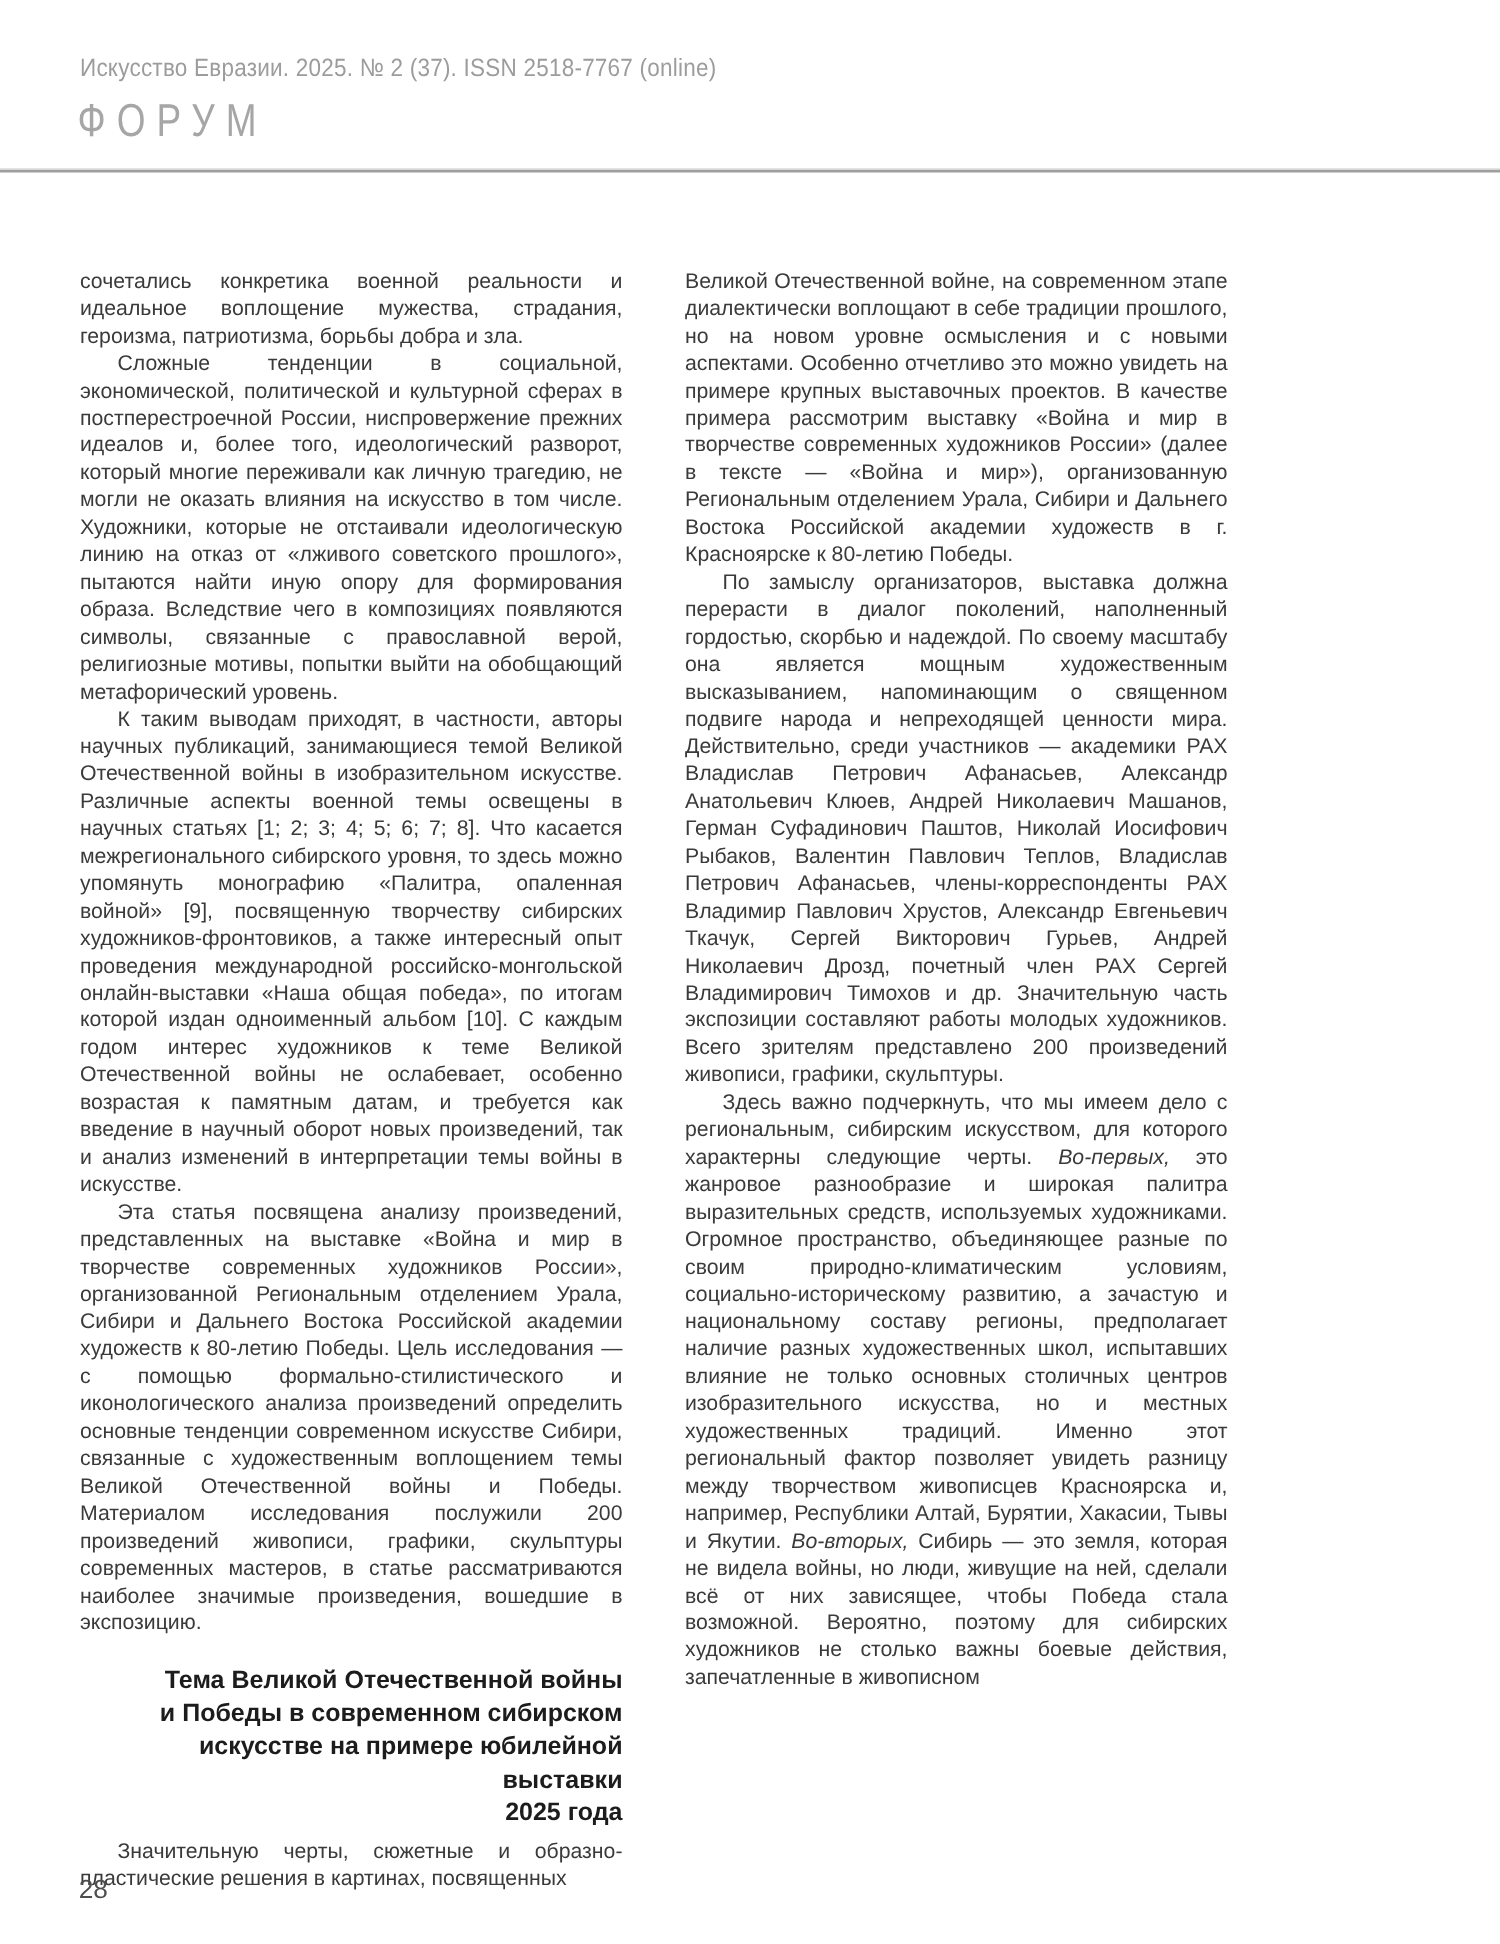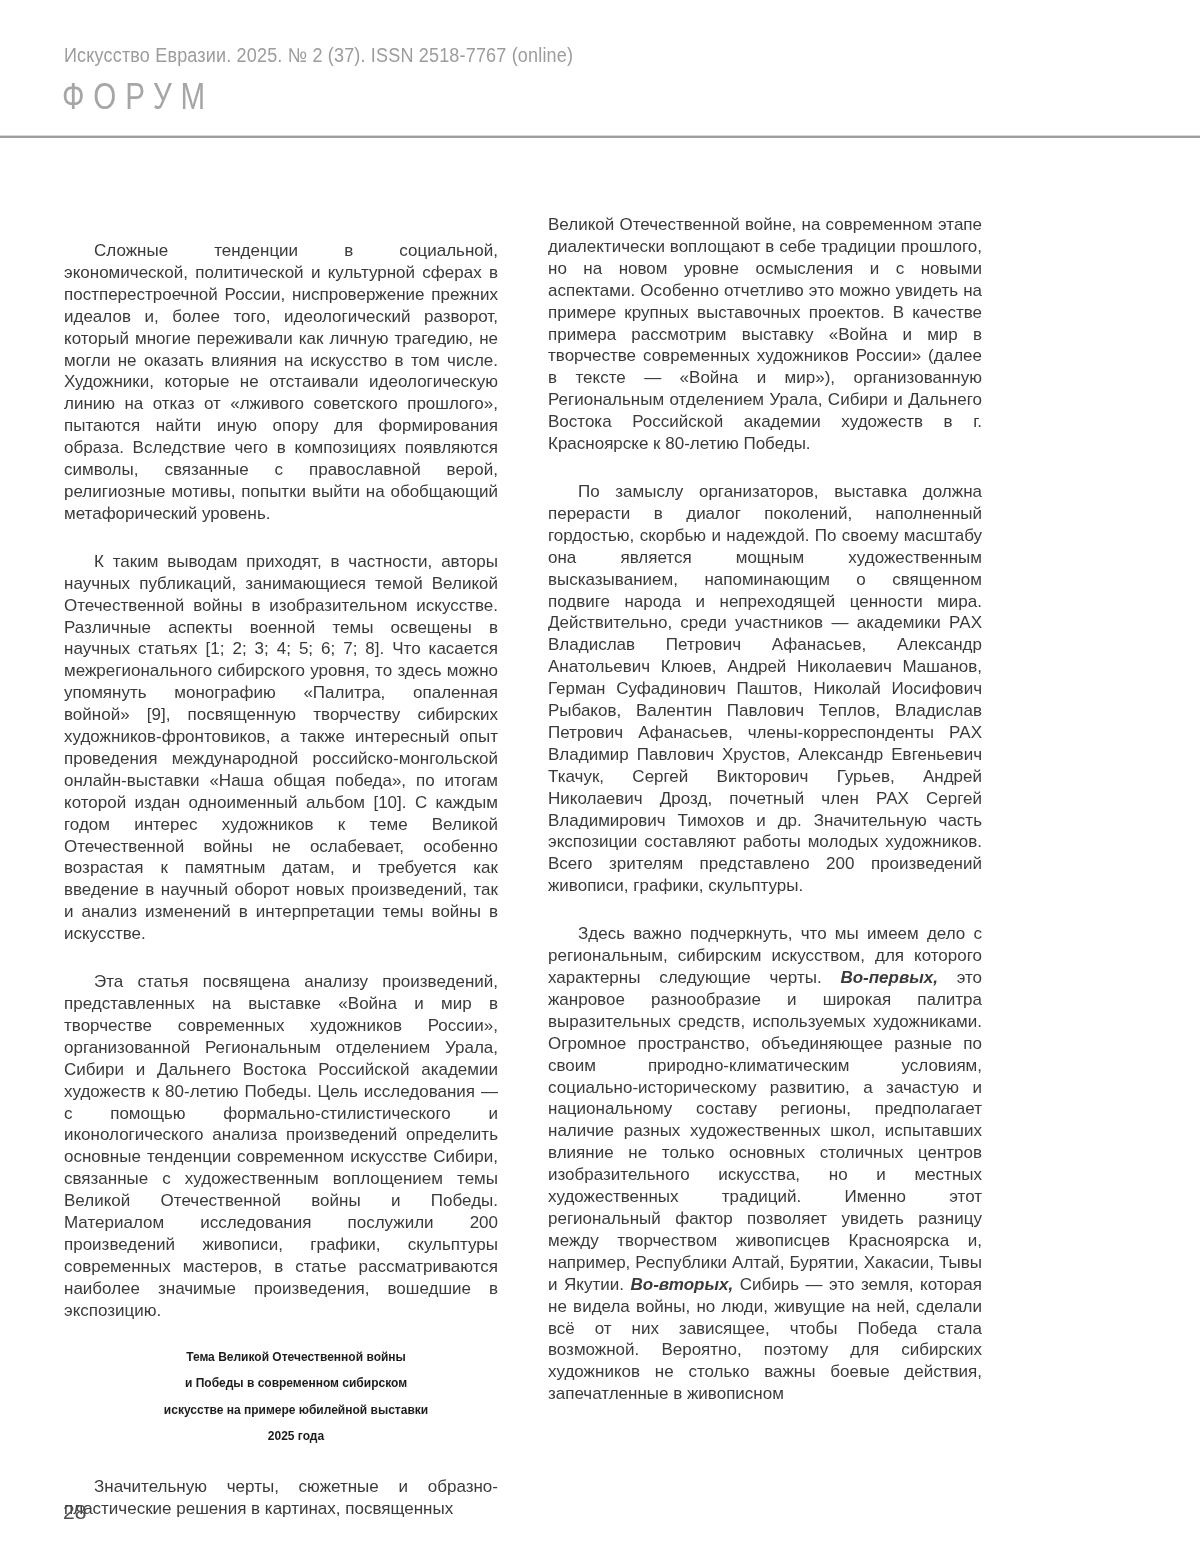--- a/index.html
+++ b/index.html
@@ -54,33 +54,33 @@
     top: 214px;
     width: 434px;
     font-size: 17px;
     line-height: 21.9px;
     text-align: justify;
   }
   .column.left  { left: 64px; }
   .column.right { left: 548px; }
 
   p.body-para { margin: 0; }
-  p.body-para.indent { text-indent: 30px; margin-top: 26px; }
+  p.body-para.indent { text-indent: 30px; }
 
   p.heading {
     margin: 22px 0 6px 30px;
-    font-size: 12px;
+    font-size: 20px;
     line-height: 26.5px;
     font-weight: bold;
     color: var(--heading-text, #1c1c1c);
     white-space: pre-line;
-    text-align: center;
+    text-align: right;
   }
 
-  .italic { font-style: italic; font-weight: bold; }
+  .italic { font-style: italic; }
 
   .page-number {
     position: absolute;
     left: 63px;
     top: 1500px;
     font-size: 21px;
     color: var(--page-number-gray, #4e4e4e);
   }
 </style>
 </head>
@@ -88,20 +88,21 @@
 
 <div class="page">
 
   <div class="journal-line">Искусство Евразии. 2025. № 2 (37). ISSN 2518-7767 (online)</div>
 
   <div class="section-label">ФОРУМ</div>
 
   <div class="rule"></div>
 
   <div class="column left">
+      <p class="body-para"><span>сочетались конкретика военной реальности и идеальное воплощение мужества, страдания, героизма, патриотизма, борьбы добра и зла.</span></p>
       <p class="body-para indent"><span>Сложные тенденции в социальной, экономической, политической и культурной сферах в постперестроечной России, ниспровержение прежних идеалов и, более того, идеологический разворот, который многие переживали как личную трагедию, не могли не оказать влияния на искусство в том числе. Художники, которые не отстаивали идеологическую линию на отказ от «лживого советского прошлого», пытаются найти иную опору для формирования образа. Вследствие чего в композициях появляются символы, связанные с православной верой, религиозные мотивы, попытки выйти на обобщающий метафорический уровень.</span></p>
       <p class="body-para indent"><span>К таким выводам приходят, в частности, авторы научных публикаций, занимающиеся темой Великой Отечественной войны в изобразительном искусстве. Различные аспекты военной темы освещены в научных статьях [1; 2; 3; 4; 5; 6; 7; 8]. Что касается межрегионального сибирского уровня, то здесь можно упомянуть монографию «Палитра, опаленная войной» [9], посвященную творчеству сибирских художников-фронтовиков, а также интересный опыт проведения международной российско-монгольской онлайн-выставки «Наша общая победа», по итогам которой издан одноименный альбом [10]. С каждым годом интерес художников к теме Великой Отечественной войны не ослабевает, особенно возрастая к памятным датам, и требуется как введение в научный оборот новых произведений, так и анализ изменений в интерпретации темы войны в искусстве.</span></p>
       <p class="body-para indent"><span>Эта статья посвящена анализу произведений, представленных на выставке «Война и мир в творчестве современных художников России», организованной Региональным отделением Урала, Сибири и Дальнего Востока Российской академии художеств к 80-летию Победы. Цель исследования — с помощью формально-стилистического и иконологического анализа произведений определить основные тенденции современном искусстве Сибири, связанные с художественным воплощением темы Великой Отечественной войны и Победы. Материалом исследования послужили 200 произведений живописи, графики, скульптуры современных мастеров, в статье рассматриваются наиболее значимые произведения, вошедшие в экспозицию.</span></p>
       <p class="heading"><span>Тема Великой Отечественной войны
 и Победы в современном сибирском
 искусстве на примере юбилейной выставки
 2025 года</span></p>
       <p class="body-para indent"><span>Значительную черты, сюжетные и образно-пластические решения в картинах, посвященных</span></p>
     </div>
 

